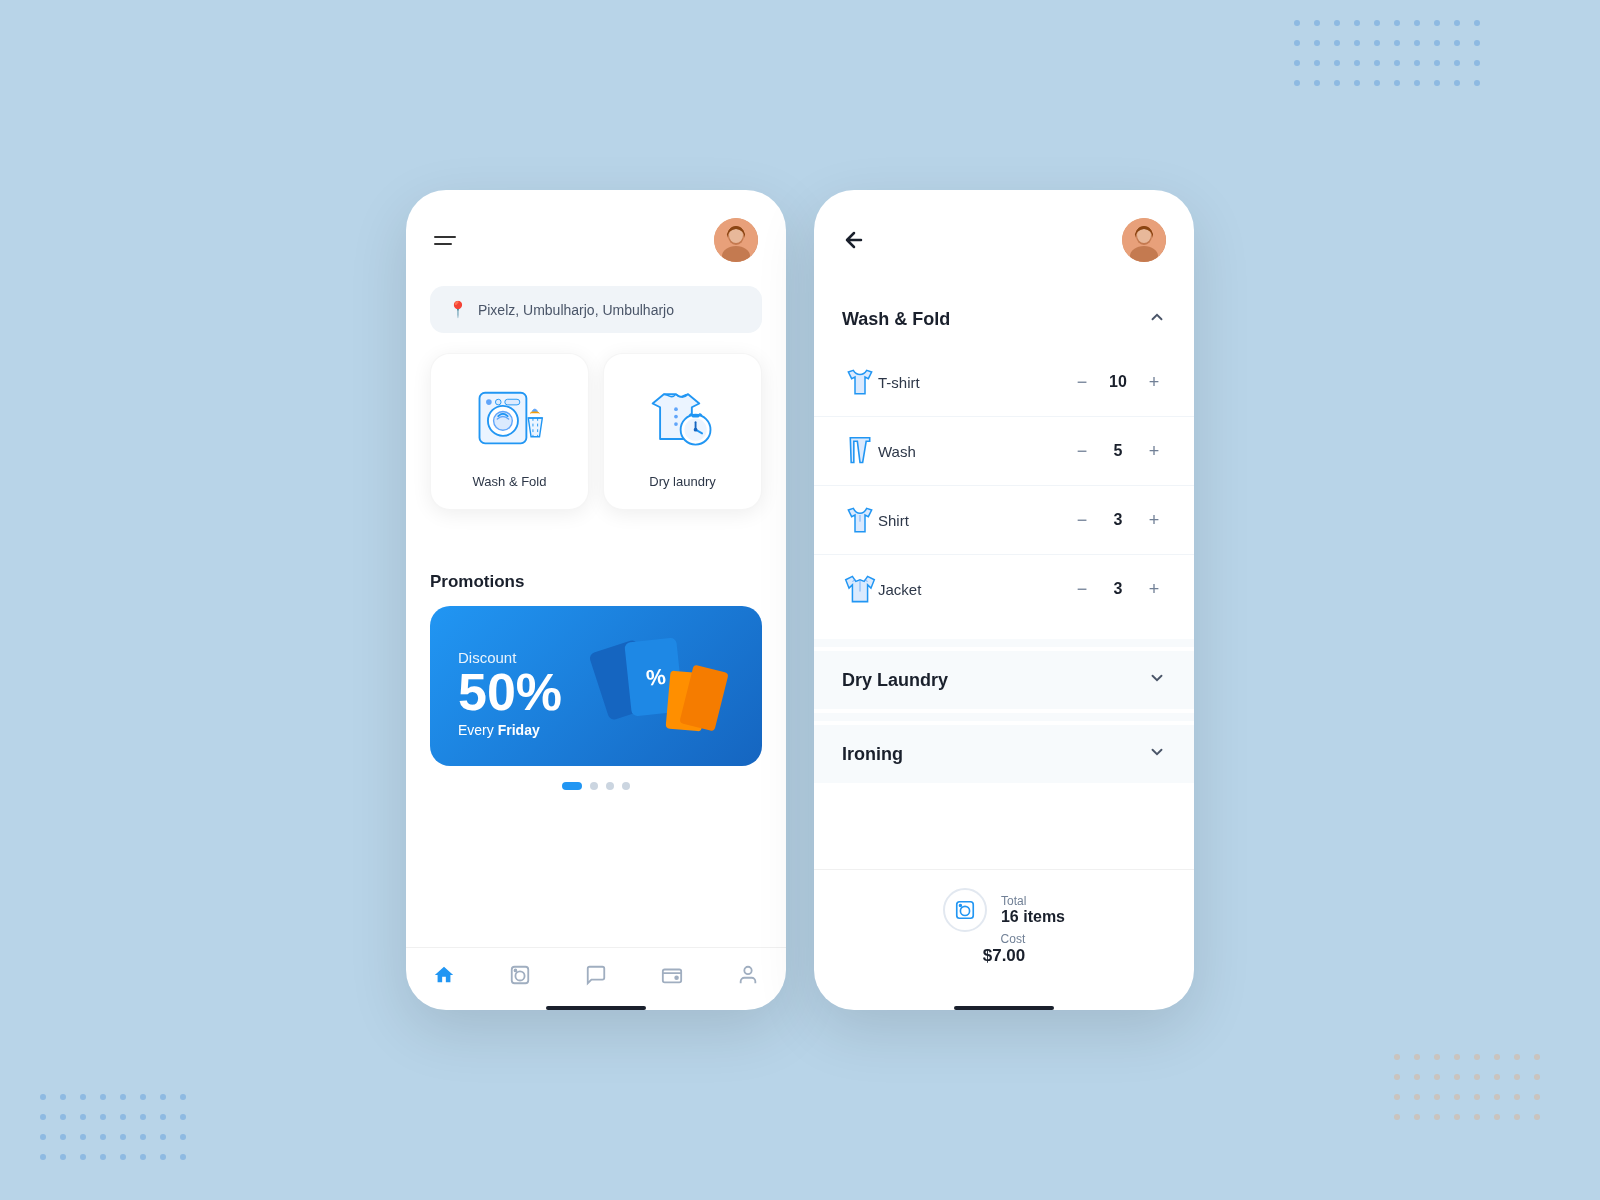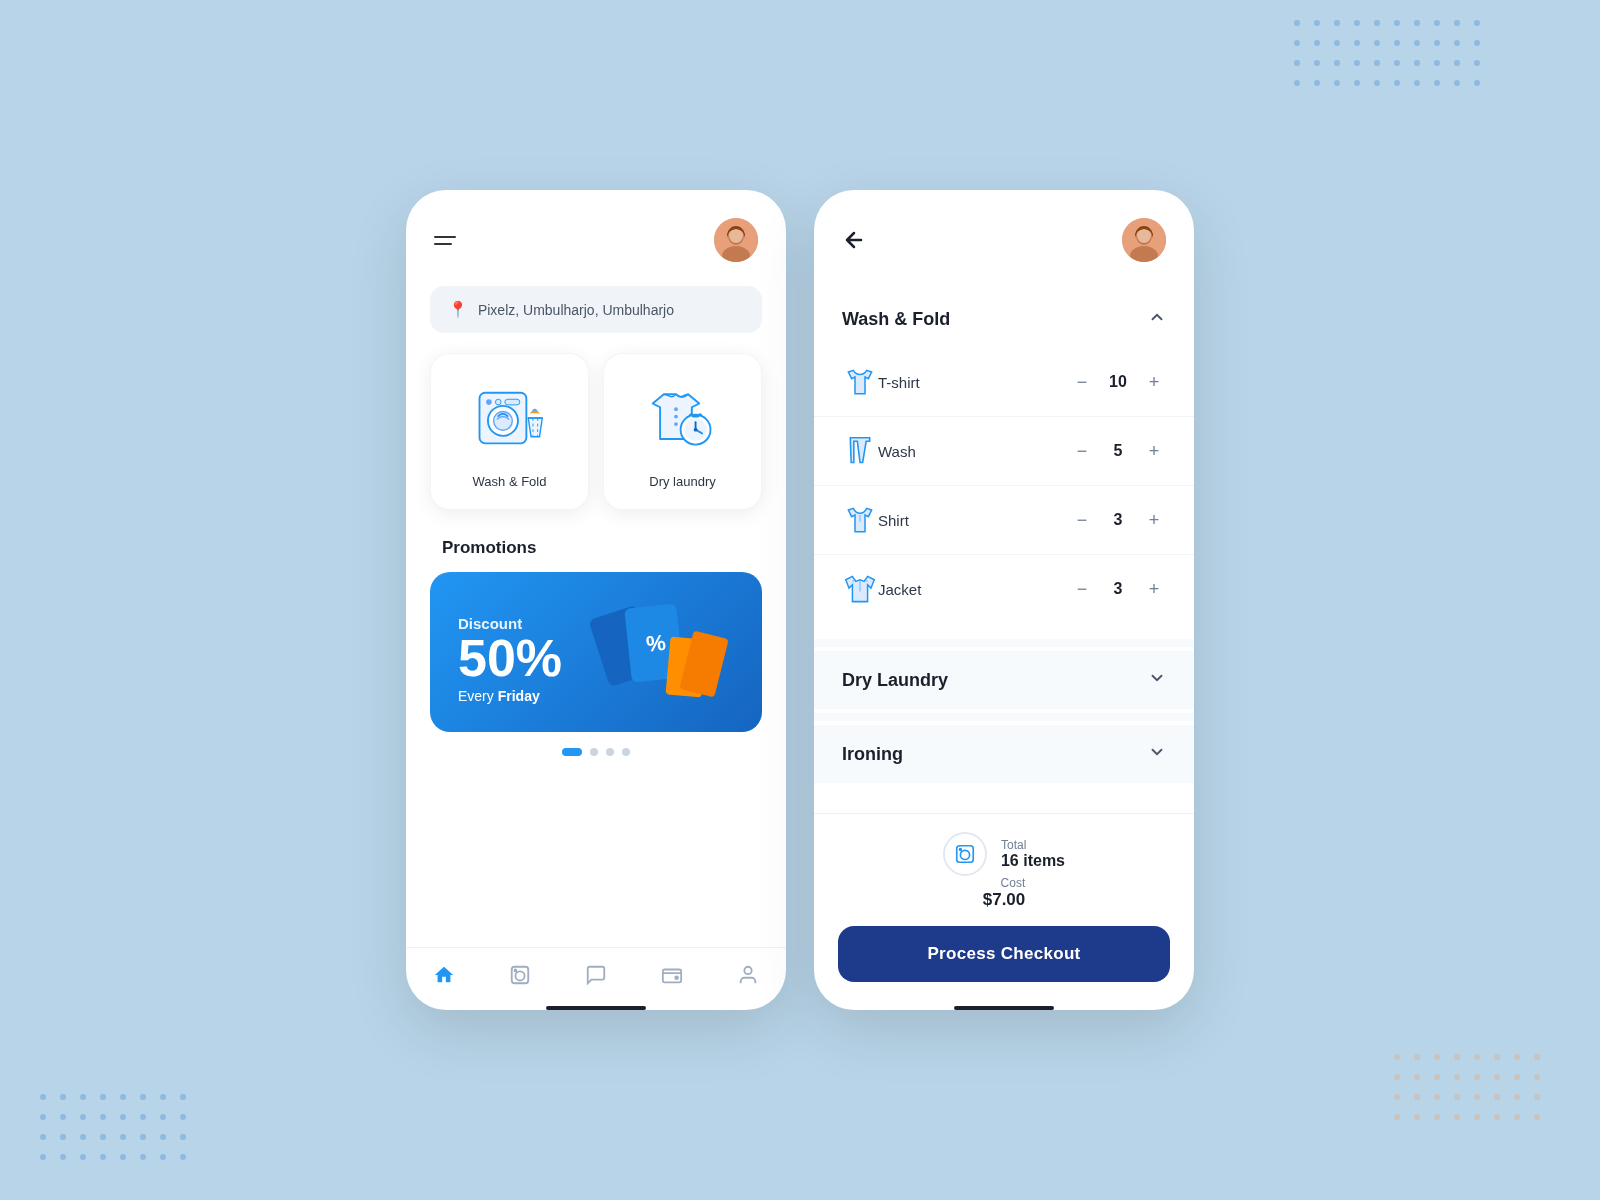--- a/index.html
+++ b/index.html
@@ -144,41 +144,42 @@
 
     .service-label {
       font-size: 13px;
       color: #2d3748;
       text-align: center;
       font-weight: 500;
     }
 
     
     .section-title {
-      padding: 0 36px 14px;
+      padding: 0 24px 14px;
       font-size: 17px;
       font-weight: 700;
       color: #1a202c;
+      margin-top: 34px;
     }
 
     .promo-card {
       margin: 0 24px;
       background: linear-gradient(135deg, #2196F3, #1565C0);
       border-radius: 20px;
       padding: 28px;
       display: flex;
       align-items: flex-end;
       justify-content: space-between;
       overflow: hidden;
       position: relative;
       min-height: 160px;
     }
 
     .promo-text-block { color: white; }
-    .promo-label { font-size: 15px; opacity: 0.9; font-weight: bold; }
+    .promo-label { font-size: 15px; opacity: 0.9; }
     .promo-percent { font-size: 52px; font-weight: 800; line-height: 1; }
     .promo-sub { font-size: 14px; margin-top: 4px; }
     .promo-sub strong { font-weight: 700; }
 
     
     .promo-graphic {
       position: absolute;
       right: 24px;
       bottom: 16px;
       display: flex;
@@ -843,19 +844,18 @@
             <div class="total-label">Total</div>
             <div class="total-items">16 items</div>
           </div>
         </div>
         <div class="total-right">
           <div class="cost-label">Cost</div>
           <div class="cost-value">$7.00</div>
         </div>
       </div>
 
-      <button class="process-btn">Process Checkout</button>
     </div>
 
     <div class="home-indicator"></div>
   </div>
 
 </div>
 
 </body></html>

